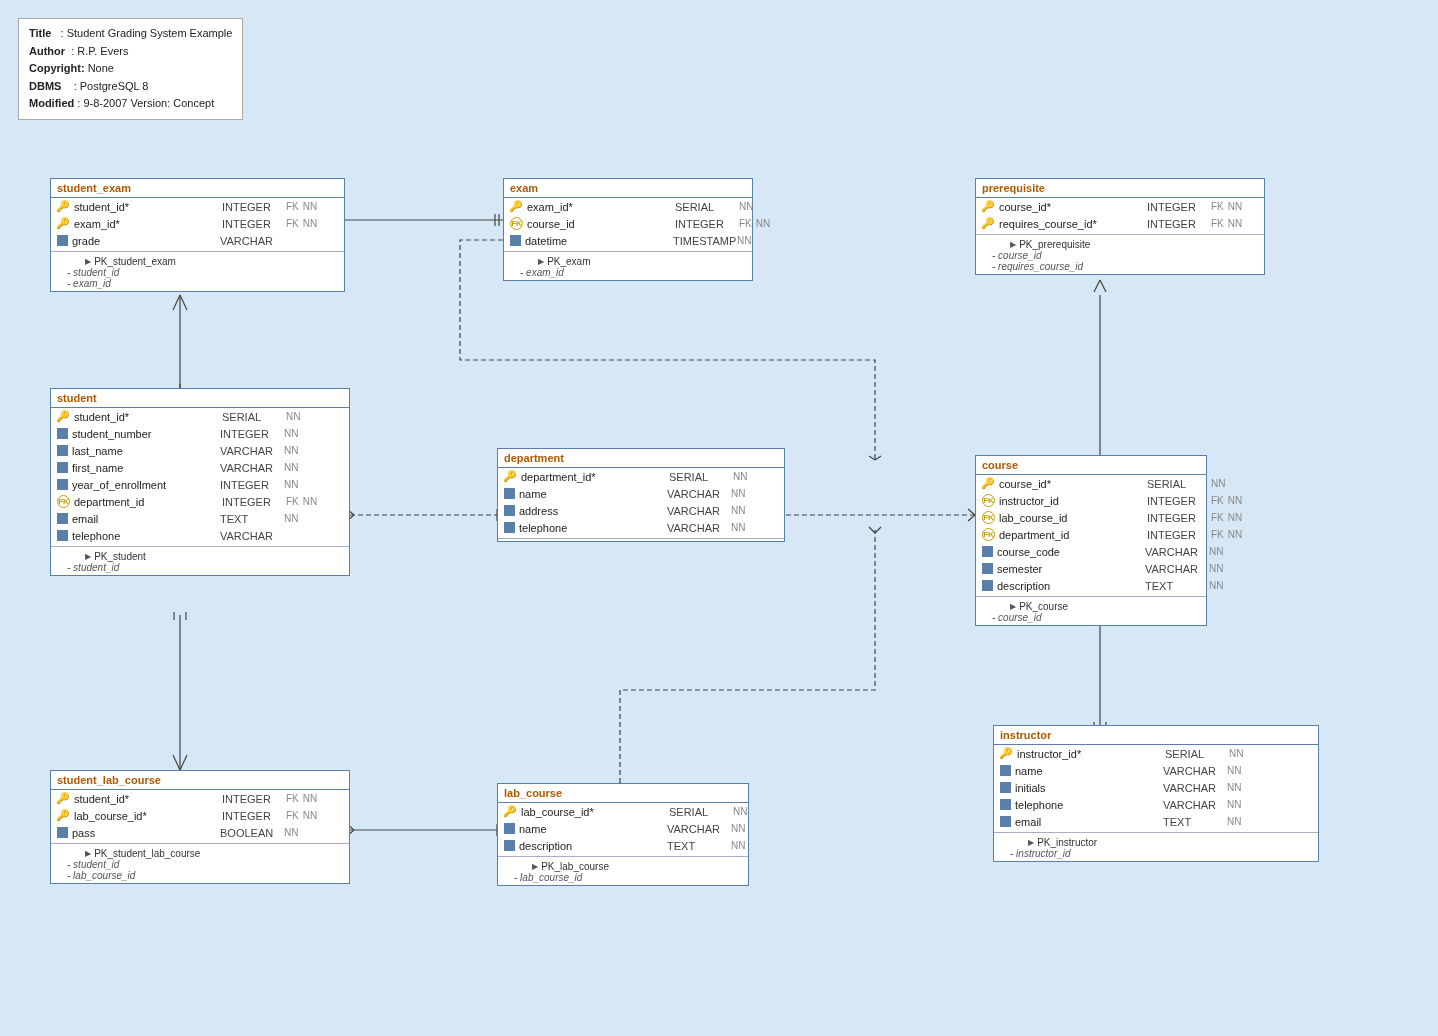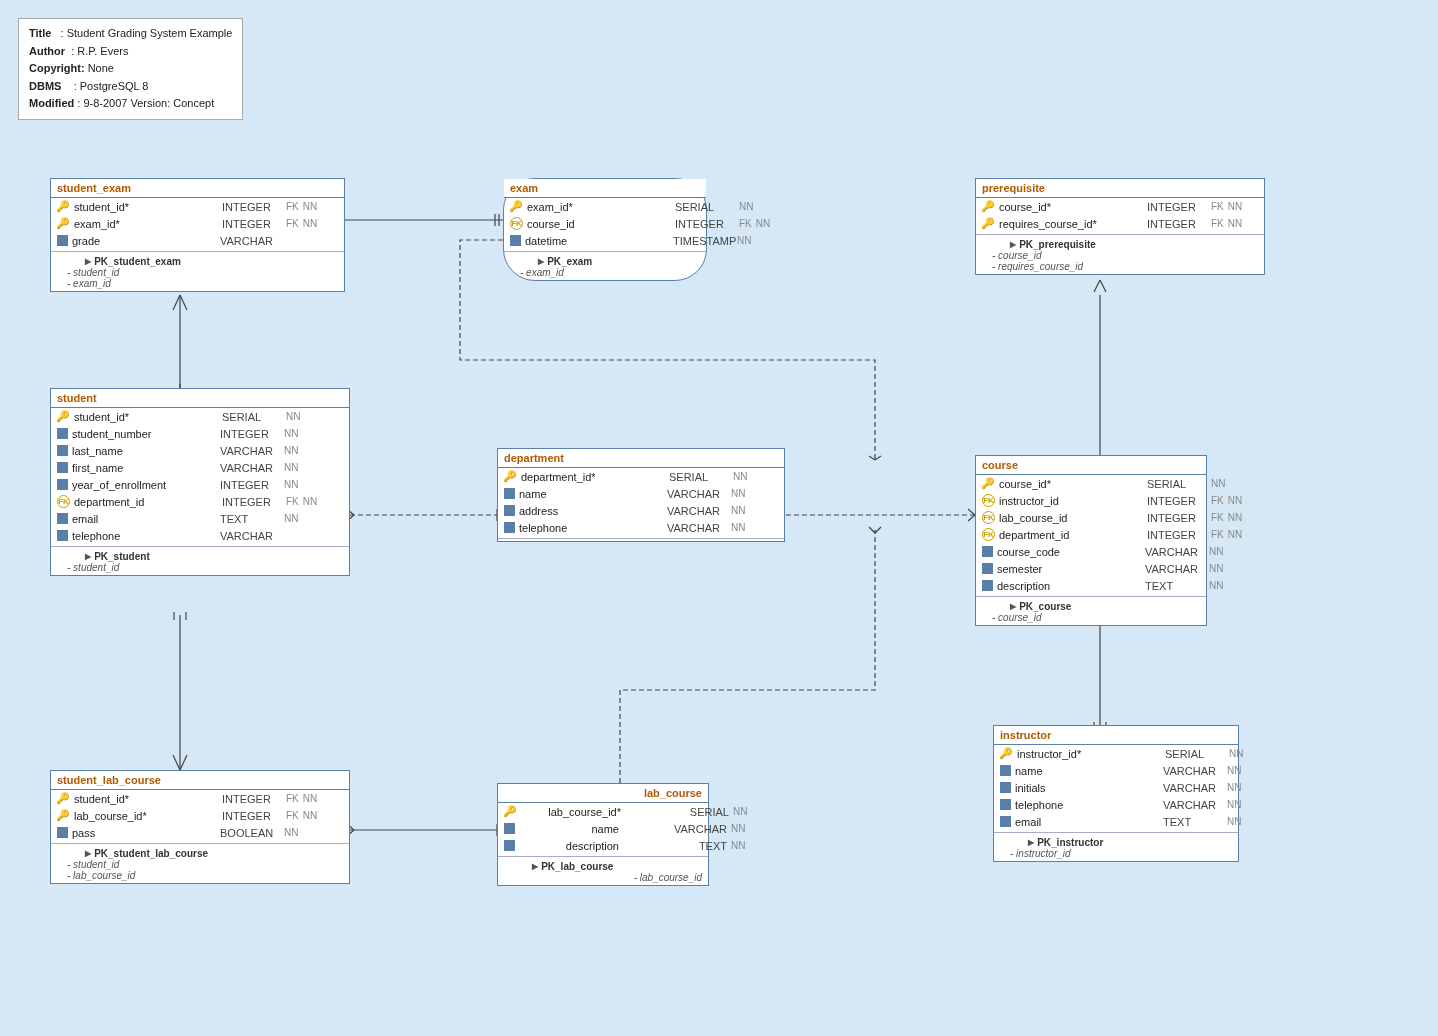--- a/index.html
+++ b/index.html
@@ -65,21 +65,21 @@
     .divider { border-top: 1px solid #aac; margin: 2px 0; }
 
     .pk-section {
       padding: 2px 6px;
       font-size: 10px;
       color: #555;
       font-style: italic;
     }
     .pk-section .pk-title {
       font-style: normal;
-      font-weight: bold;
+      font-weight: normal;
       color: #333;
       display: flex;
       align-items: center;
       gap: 3px;
       padding-left: 28px;
     }
     .pk-section .pk-title::before {
       content: '▶';
       font-size: 8px;
       color: #555;
@@ -211,21 +211,21 @@
     <span class="col-type">VARCHAR</span>
   </div>
   <div class="divider"></div>
   <div class="pk-section">
     <div class="pk-title">PK_student_exam</div>
     <div class="pk-col">- student_id</div>
     <div class="pk-col">- exam_id</div>
   </div>
 </div>
 
-<div class="table-box" style="left:503px; top:178px; width:204px;border-radius:32px;">
+<div class="table-box" style="left:503px; top:178px; width:250px;">
   <div class="table-header">exam</div>
   <div class="table-row">
     <span class="icon">🔑</span>
     <span class="col-name">exam_id*</span>
     <span class="col-type">SERIAL</span>
     <span class="col-extra">NN</span>
   </div>
   <div class="table-row">
     <span class="icon icon-fk" style="color:#c8a000;border:1px solid #c8a000;border-radius:50%;width:13px;height:13px;font-size:8px;display:inline-flex;align-items:center;justify-content:center;">FK</span>
     <span class="col-name">course_id</span>
@@ -433,21 +433,21 @@
     <span class="col-extra">NN</span>
   </div>
   <div class="divider"></div>
   <div class="pk-section">
     <div class="pk-title">PK_student_lab_course</div>
     <div class="pk-col">- student_id</div>
     <div class="pk-col">- lab_course_id</div>
   </div>
 </div>
 
-<div class="table-box" style="left:497px; top:783px; width:212px;text-align:right;">
+<div class="table-box" style="left:497px; top:783px; width:252px;">
   <div class="table-header">lab_course</div>
   <div class="table-row">
     <span class="icon">🔑</span>
     <span class="col-name">lab_course_id*</span>
     <span class="col-type">SERIAL</span>
     <span class="col-extra">NN</span>
   </div>
   <div class="table-row">
     <span class="icon" style="background:#5a7fa8;width:11px;height:11px;display:inline-block;"></span>
     <span class="col-name">name</span>
@@ -460,21 +460,21 @@
     <span class="col-type">TEXT</span>
     <span class="col-extra">NN</span>
   </div>
   <div class="divider"></div>
   <div class="pk-section">
     <div class="pk-title">PK_lab_course</div>
     <div class="pk-col">- lab_course_id</div>
   </div>
 </div>
 
-<div class="table-box" style="left:993px; top:725px; width:246px;">
+<div class="table-box" style="left:993px; top:725px; width:326px;">
   <div class="table-header">instructor</div>
   <div class="table-row">
     <span class="icon">🔑</span>
     <span class="col-name">instructor_id*</span>
     <span class="col-type">SERIAL</span>
     <span class="col-extra">NN</span>
   </div>
   <div class="table-row">
     <span class="icon" style="background:#5a7fa8;width:11px;height:11px;display:inline-block;"></span>
     <span class="col-name">name</span>

